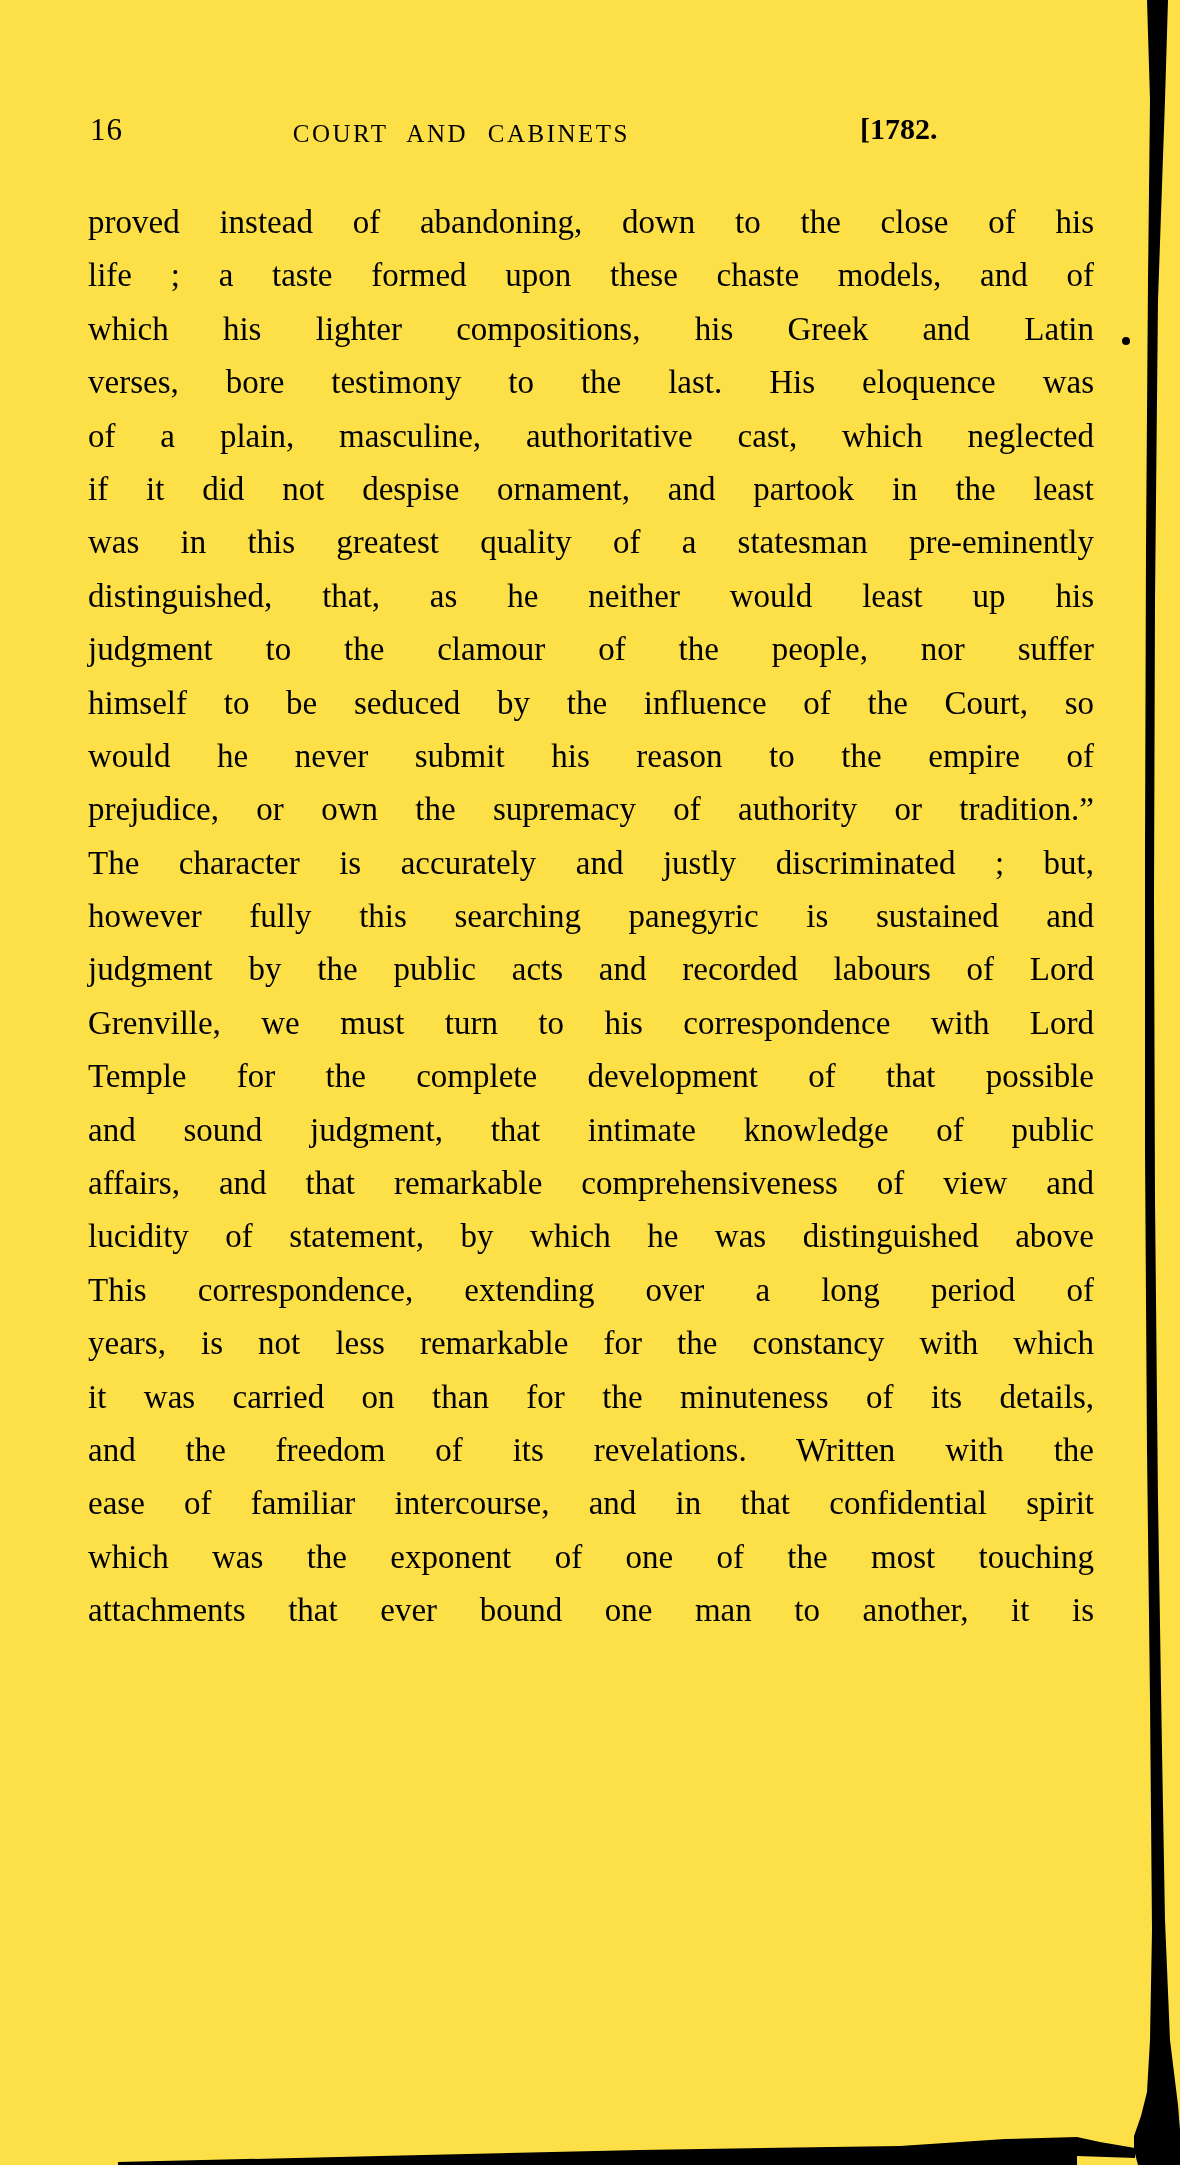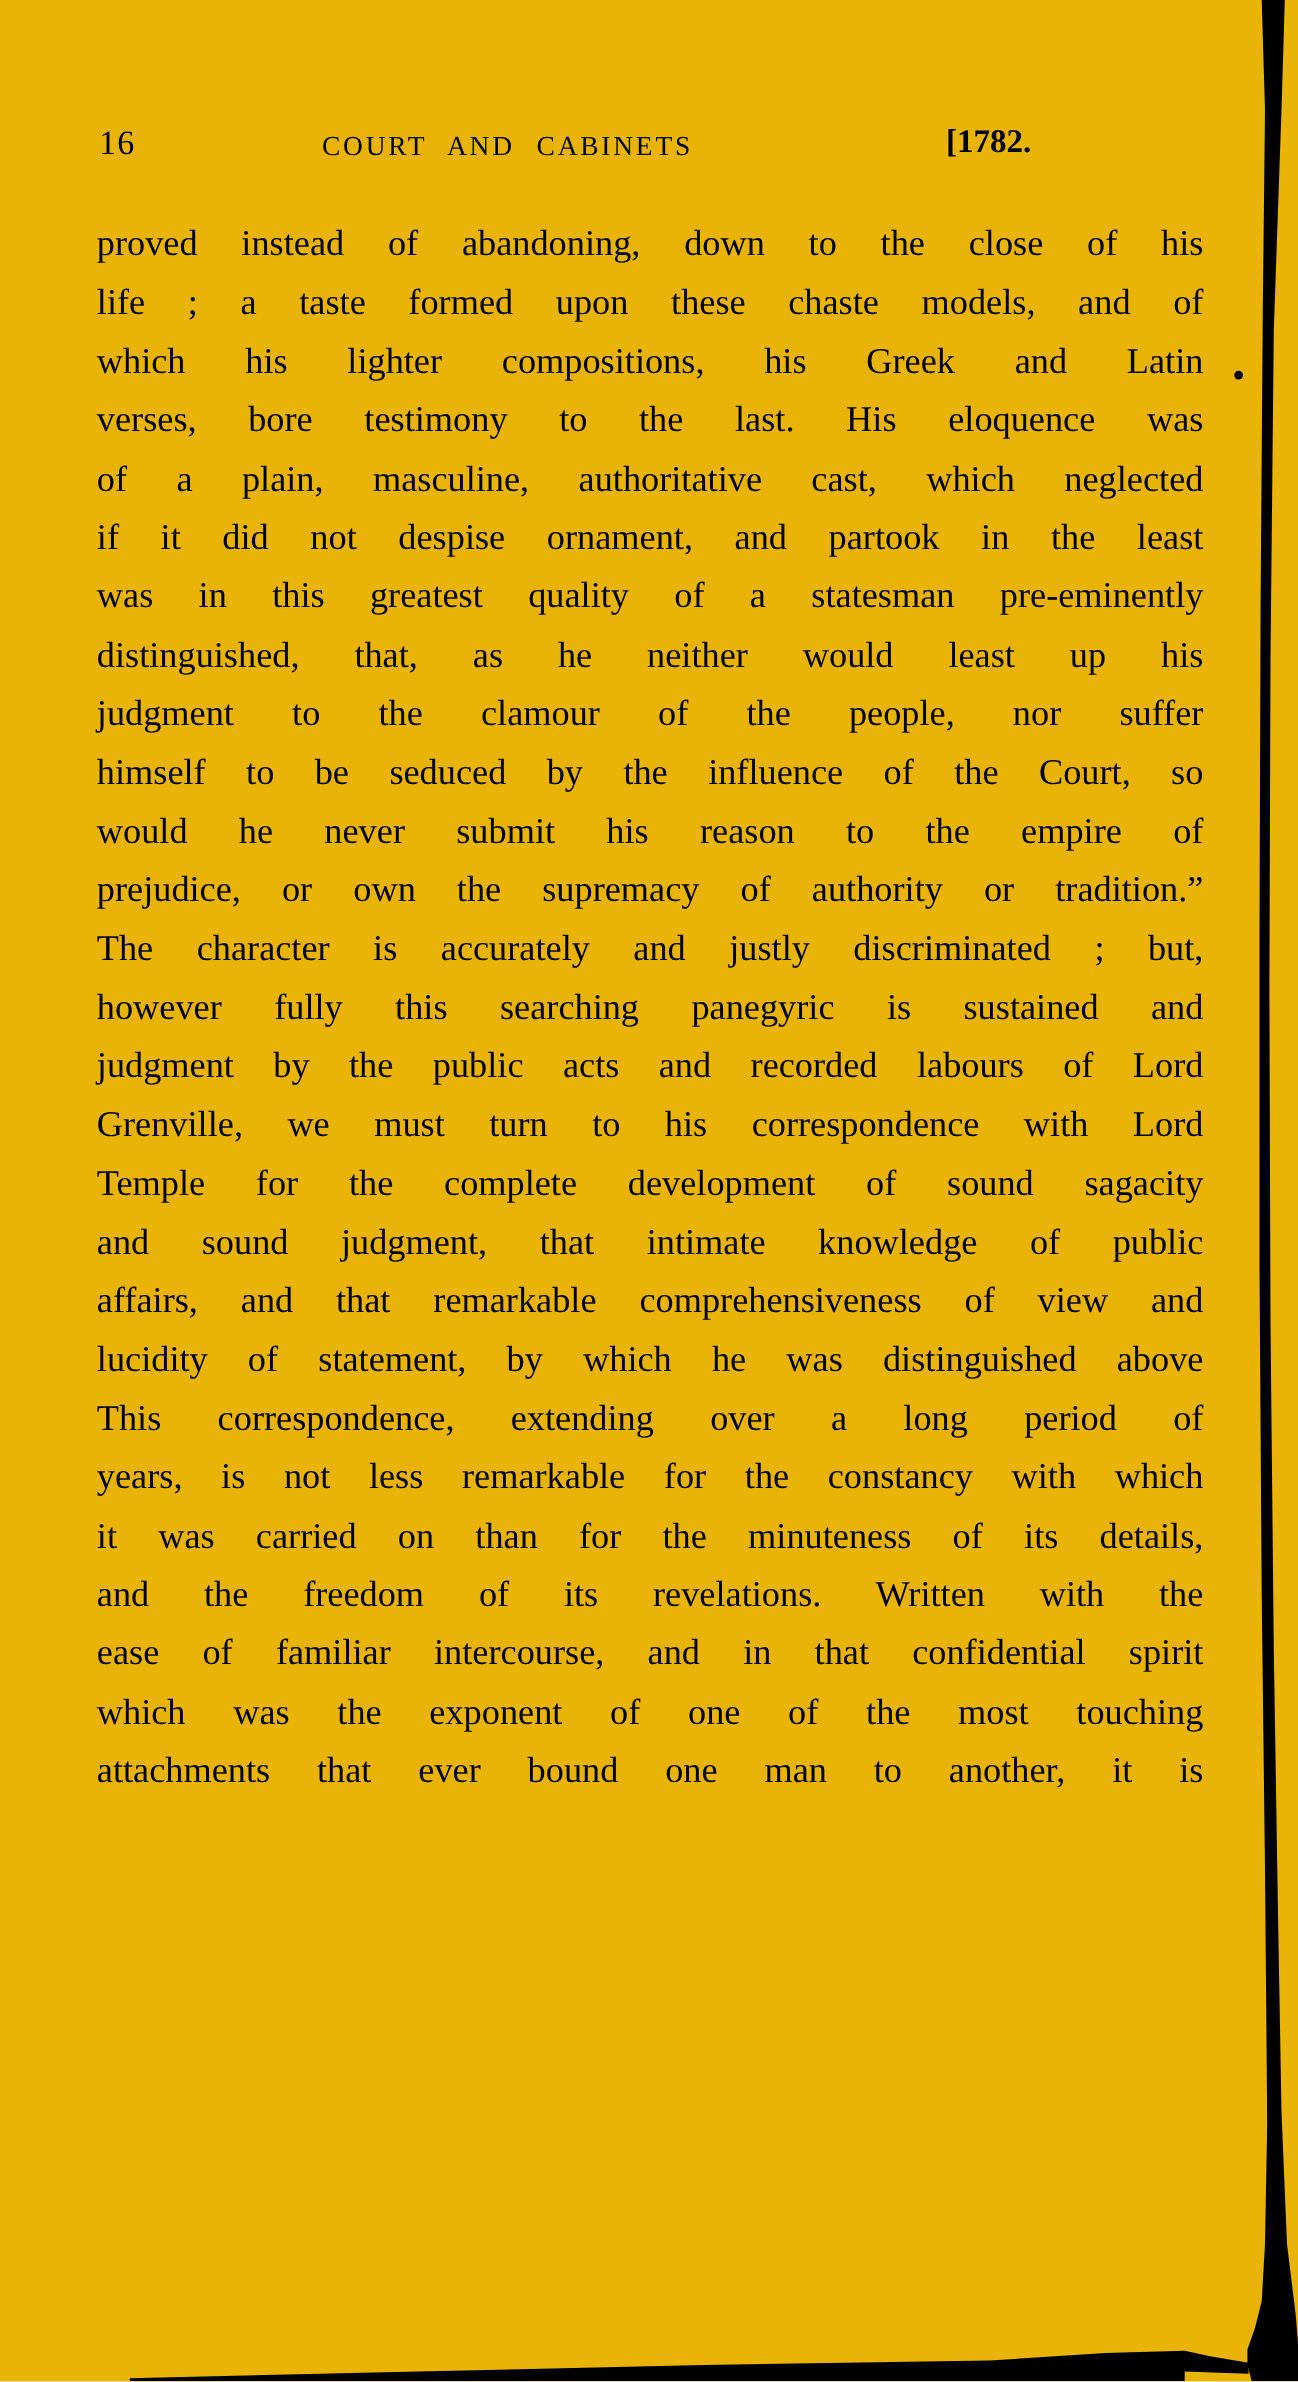--- a/index.html
+++ b/index.html
@@ -4,21 +4,21 @@
 <style>
   html, body {
     margin: 0;
     padding: 0;
     background: #ffffff;
   }
   .page {
     position: relative;
     width: 1180px;
     height: 2165px;
-    background: #eab308;
+    background: #fde047;
     overflow: hidden;
     font-family: "Liberation Serif", serif;
     color: #000000;
   }
   
   .pagenum {
     position: absolute;
     left: 90px;
     top: 112px;
     font-size: 31px;
@@ -92,21 +92,21 @@
       <div class="line">was in this greatest quality of a statesman pre-eminently</div>
       <div class="line">distinguished, that, as he neither would least up his</div>
       <div class="line">judgment to the clamour of the people, nor suffer</div>
       <div class="line">himself to be seduced by the influence of the Court, so</div>
       <div class="line">would he never submit his reason to the empire of</div>
       <div class="line">prejudice, or own the supremacy of authority or tradition.”</div>
       <div class="line">The character is accurately and justly discriminated ; but,</div>
       <div class="line">however fully this searching panegyric is sustained and</div>
       <div class="line">judgment by the public acts and recorded labours of Lord</div>
       <div class="line">Grenville, we must turn to his correspondence with Lord</div>
-      <div class="line">Temple for the complete development of sound sagacity</div>
+      <div class="line">Temple for the complete development of that possible</div>
       <div class="line">and sound judgment, that intimate knowledge of public</div>
       <div class="line">affairs, and that remarkable comprehensiveness of view and</div>
       <div class="line">lucidity of statement, by which he was distinguished above</div>
       <div class="line">This correspondence, extending over a long period of</div>
       <div class="line">years, is not less remarkable for the constancy with which</div>
       <div class="line">it was carried on than for the minuteness of its details,</div>
       <div class="line">and the freedom of its revelations.  Written with the</div>
       <div class="line">ease of familiar intercourse, and in that confidential spirit</div>
       <div class="line">which was the exponent of one of the most touching</div>
       <div class="line">attachments that ever bound one man to another, it is</div>

